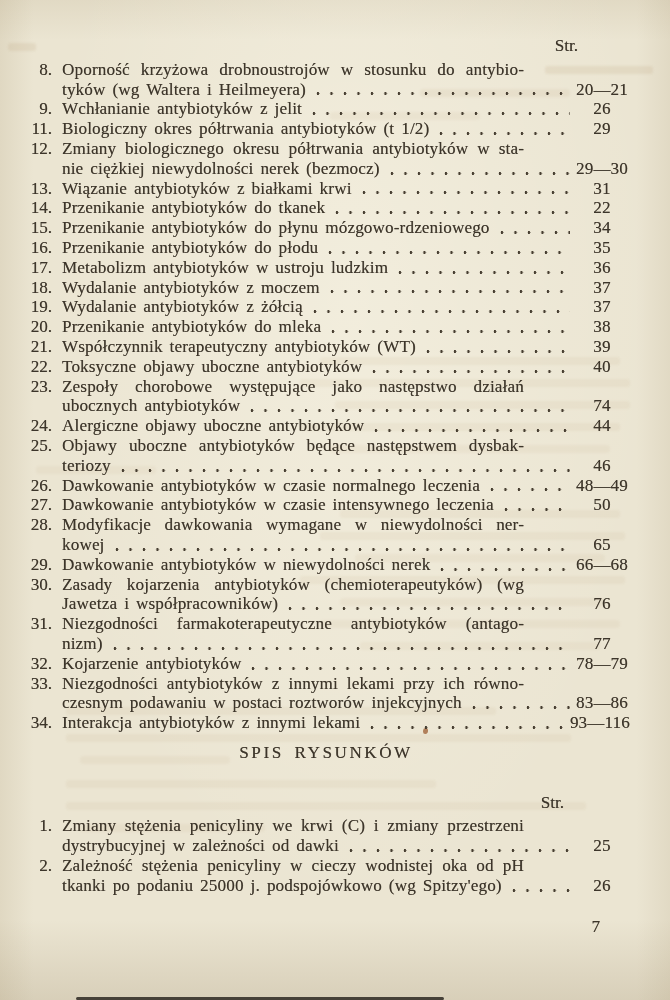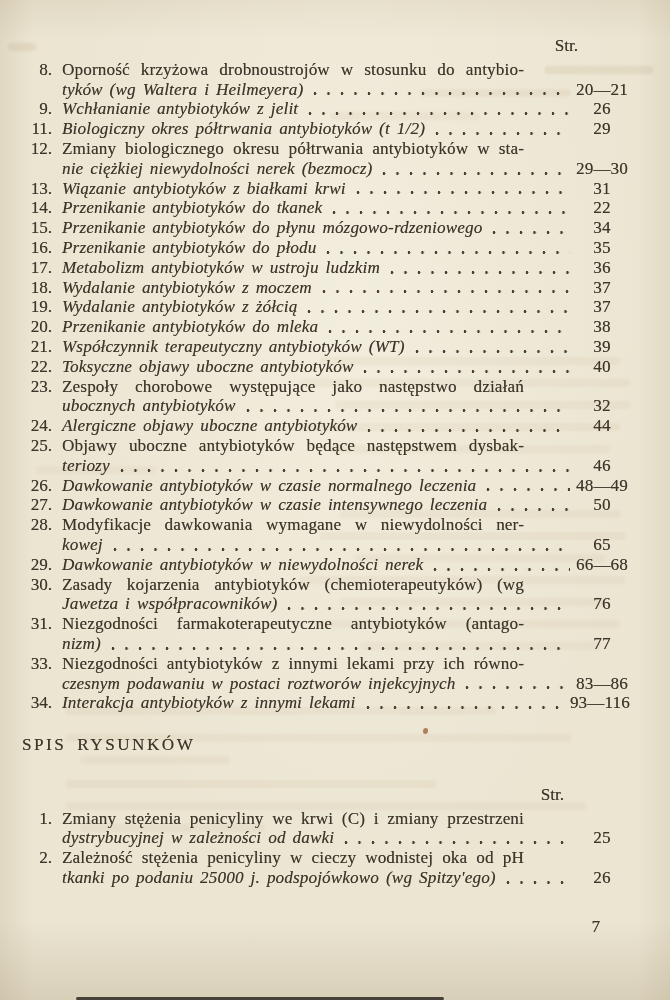--- a/index.html
+++ b/index.html
@@ -18,29 +18,29 @@
   .inner{position:absolute;left:22px;top:36px;width:608px;}
   .str-header{text-align:right;padding-right:52px;margin-bottom:4px;}
   .str-header.str2{padding-right:66px;margin-top:30px;margin-bottom:0;}
   .entries{width:608px;}
   .entry{display:flex;}
   .num{flex:0 0 30px;width:30px;text-align:right;}
   .content{flex:1 1 auto;padding-left:10px;min-width:0;}
   .jline{display:block;text-align:justify;text-align-last:justify;padding-right:106px;
          word-spacing:2.5px;letter-spacing:0.2px;}
   .fline{display:flex;align-items:baseline;word-spacing:2.5px;letter-spacing:0.2px;}
-  .txt{white-space:nowrap;flex:0 0 auto;font-style:italic;}
+  .txt{white-space:nowrap;flex:0 0 auto;}
   .dots{
     flex:1 1 auto;align-self:flex-end;height:5px;min-width:10px;
     margin:0 4px 3px 10px;
     background-image:radial-gradient(circle at 2px 2.5px, rgba(62,53,40,0.95) 1.15px, rgba(62,53,40,0) 1.6px);
     background-size:13.5px 5px;background-repeat:repeat-x;background-position:left bottom;
   }
   .pg{flex:0 0 auto;min-width:56px;text-align:center;white-space:nowrap;}
-  .fig-heading{letter-spacing:2.6px;margin-top:22px;word-spacing:4px;}
+  .fig-heading{text-align:center;letter-spacing:2.6px;margin-top:10px;word-spacing:4px;}
   .fig-entries{margin-top:4px;}
   .folio{position:absolute;right:70px;bottom:63px;}
   
   .ghost{position:absolute;height:8px;border-radius:3px;background:rgba(168,138,96,0.13);filter:blur(1.2px);}
   .fleck{position:absolute;left:423px;top:728px;width:5px;height:6px;background:#a2663c;border-radius:60% 40% 55% 45%;opacity:0.8;}
   .streak{position:absolute;left:76px;bottom:0;width:368px;height:3px;background:#2d2922;opacity:0.85;border-radius:2px;filter:blur(0.4px);}
 </style>
 </head>
 <body>
 
@@ -221,21 +221,21 @@
             </span>
           </span>
         </div>
         <div class="entry">
           <span class="num">23.</span>
           <span class="content">
             <span class="jline">Zespoły chorobowe występujące jako następstwo działań</span>
             <span class="fline">
               <span class="txt">ubocznych antybiotyków</span>
               <span class="dots"></span>
-              <span class="pg">32</span>
+              <span class="pg">74</span>
             </span>
           </span>
         </div>
         <div class="entry">
           <span class="num">24.</span>
           <span class="content">
             <span class="fline">
               <span class="txt">Alergiczne objawy uboczne antybiotyków</span>
               <span class="dots"></span>
               <span class="pg">44</span>
@@ -310,20 +310,30 @@
           <span class="content">
             <span class="jline">Niezgodności farmakoterapeutyczne antybiotyków (antago-</span>
             <span class="fline">
               <span class="txt">nizm)</span>
               <span class="dots"></span>
               <span class="pg">77</span>
             </span>
           </span>
         </div>
         <div class="entry">
+          <span class="num">32.</span>
+          <span class="content">
+            <span class="fline">
+              <span class="txt">Kojarzenie antybiotyków</span>
+              <span class="dots"></span>
+              <span class="pg">78—79</span>
+            </span>
+          </span>
+        </div>
+        <div class="entry">
           <span class="num">33.</span>
           <span class="content">
             <span class="jline">Niezgodności antybiotyków z innymi lekami przy ich równo-</span>
             <span class="fline">
               <span class="txt">czesnym podawaniu w postaci roztworów injekcyjnych</span>
               <span class="dots"></span>
               <span class="pg">83—86</span>
             </span>
           </span>
         </div>

